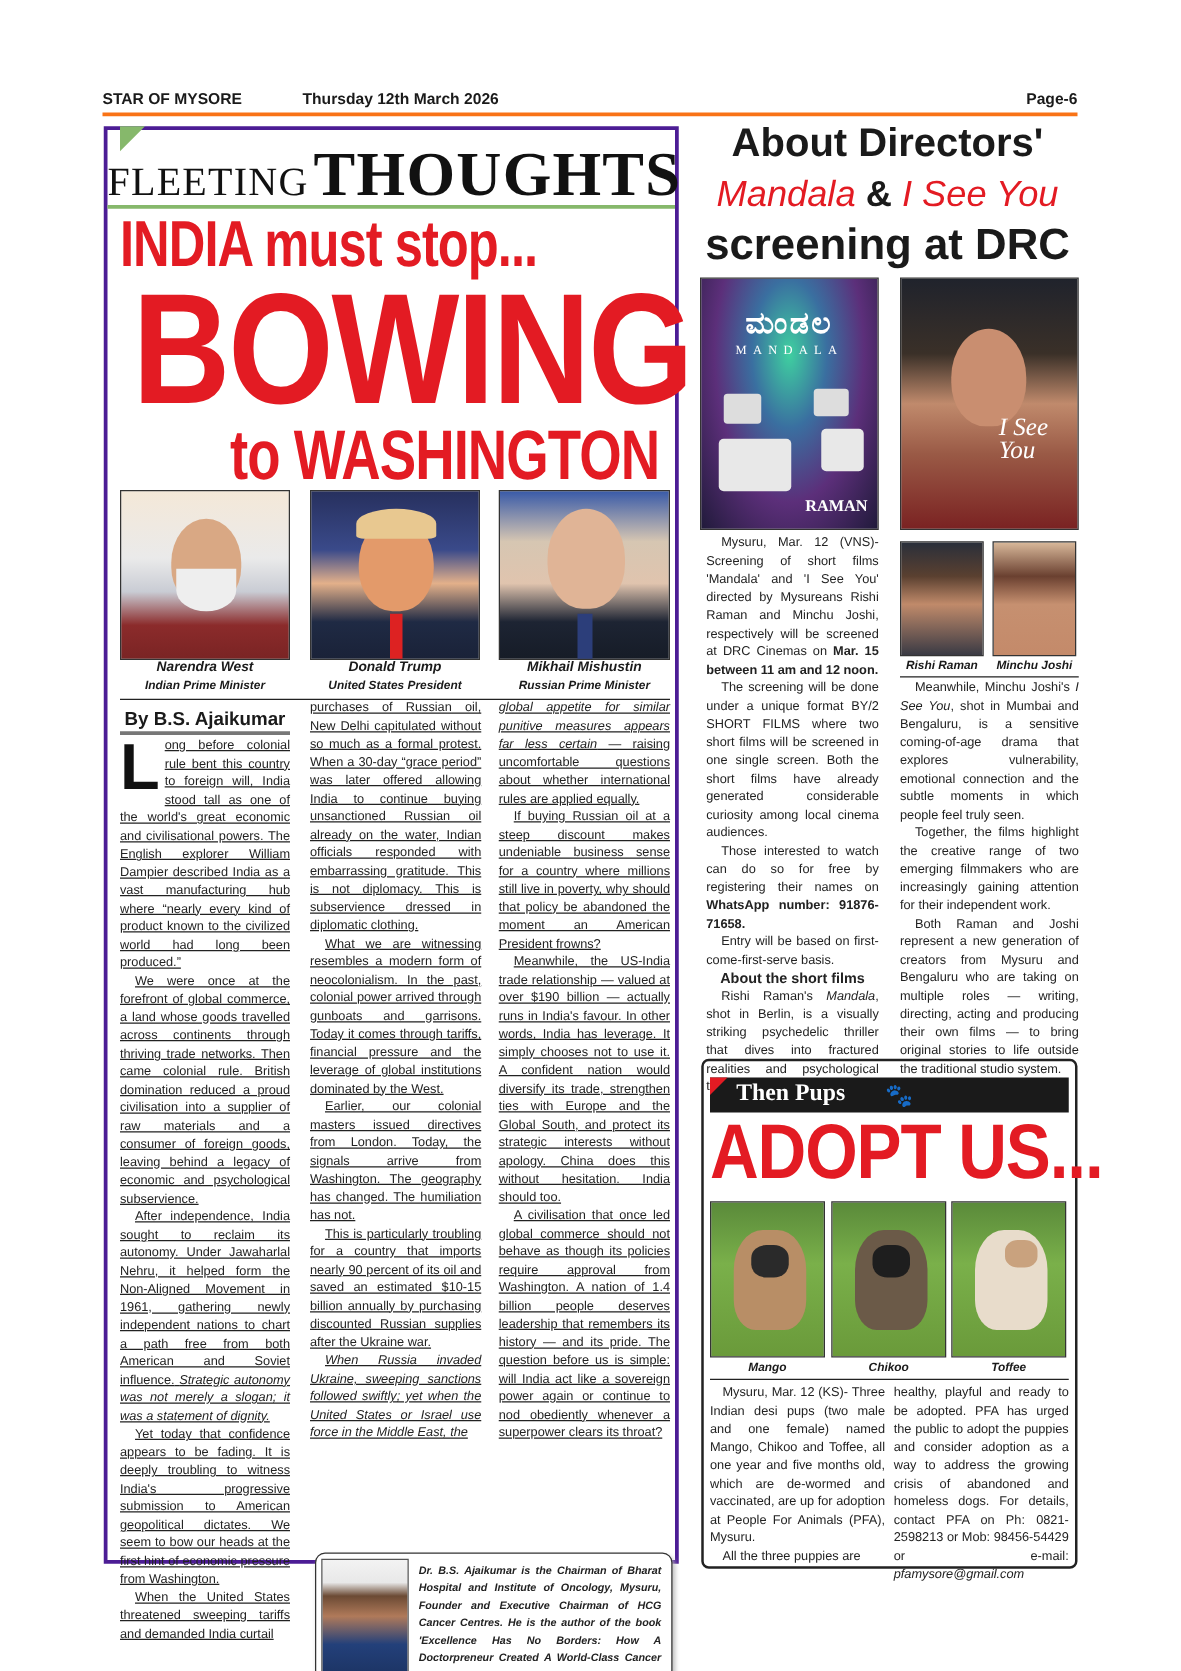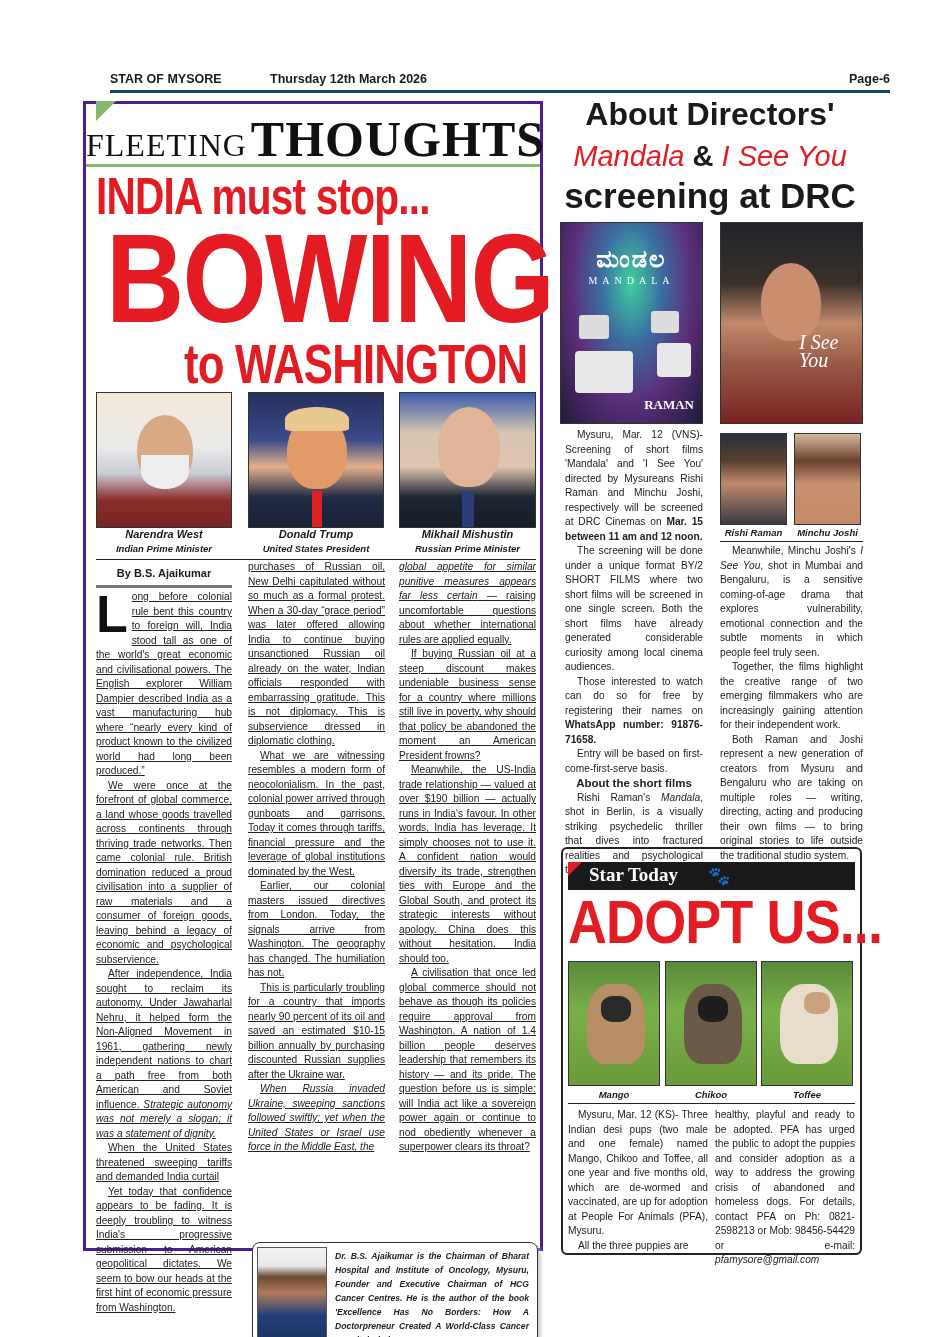--- a/index.html
+++ b/index.html
@@ -1,17 +1,17 @@
 <!DOCTYPE html>
 <html><head>
 <meta charset="utf-8">
 <style>
   html, body { margin:0; padding:0; background:#fff; }
   body { width:945px; height:1337px; position:relative; overflow:hidden; font-family:"Liberation Sans", sans-serif; color:#1a1a1a; }
-  .masthead { position:absolute; left:82px; top:70px; width:780px; height:20px; border-bottom:3px solid #0c4a6e; font-weight:bold; font-size:12.5px;margin-left:28px; }
+  .masthead { position:absolute; left:82px; top:70px; width:780px; height:20px; border-bottom:3px solid #f97316; font-weight:bold; font-size:12.5px; }
   .masthead .paper { position:absolute; left:0; top:2px; }
   .masthead .date { position:absolute; left:160px; top:2px; }
   .masthead .page { position:absolute; right:0; top:2px; }
 
   
   .lbox { position:absolute; left:83px; top:101px; width:460px; height:1150px; border:3px solid #4c1d95; box-sizing:border-box; }
   .lbox .corner { position:absolute; left:10px; top:-3px; width:0; height:0; border-top:20px solid #86b86b; border-right:20px solid transparent; }
   .ft-title { position:absolute; left:0; right:0; top:6px; text-align:center; font-family:"Liberation Serif", serif; color:#111; white-space:nowrap; }
   .ft-title .a { font-size:32px; letter-spacing:1px; }
   .ft-title .b { font-size:50px; font-weight:bold; letter-spacing:1px; }
@@ -26,21 +26,21 @@
   .p-trump { left:162px; top:288px; width:136px; height:136px; background:linear-gradient(180deg,#27305e 0%, #3a4a8a 35%, #e3b08a 55%, #1f2a44 78%, #1a2238 100%); }
   .p-mish { left:313px; top:288px; width:137px; height:136px; background:linear-gradient(180deg,#3a5ba8 0%, #d6c6b2 30%, #e0c4ae 55%, #1d2433 78%, #161c27 100%); }
   .face { position:absolute; border-radius:50% 50% 45% 45%; }
   .cap { position:absolute; text-align:center; font-style:italic; font-weight:bold; }
   .cap .n { font-size:11px; display:block; }
   .cap .t { font-size:9.5px; display:block; margin-top:3px; }
   .c1 { left:10px; top:424px; width:136px; }
   .c2 { left:162px; top:424px; width:136px; }
   .c3 { left:313px; top:424px; width:137px; }
   .caprule { position:absolute; left:10px; width:440px; top:455px; border-top:1.5px solid #222; }
-  .byline { position:absolute; left:10px; top:463px; width:136px; text-align:center; font-weight:bold; font-size:11px; }
+  .byline { position:absolute; left:10px; top:463px; width:136px; text-align:center; font-weight:bold; font-size:15px; }
   .byrule { position:absolute; left:10px; top:481px; width:136px; border-top:3px solid #777; }
 
   .col { position:absolute; font-size:10.2px; line-height:14.5px; text-align:justify; color:#222; }
   .col p { margin:0; text-indent:12px;text-decoration:underline; }
   .col p.noind { text-indent:0; }
   .col1 { left:10px; top:486px; width:136px; }
   .col2 { left:162px; top:456px; width:137px; }
   .col3 { left:313px; top:456px; width:137px; }
   .dropcap { float:left; font-size:52px; line-height:42px; font-weight:bold; margin:3px 4px 0 0; font-family:"Liberation Sans", sans-serif; color:#111; }
   .it { font-style:italic; }
@@ -141,22 +141,22 @@
   </div>
   <div class="caprule"></div>
 
   <div class="byline">By B.S. Ajaikumar</div>
   <div class="byrule"></div>
 
   <div class="col col1">
     <p class="noind"><span class="dropcap">L</span><span>ong before colonial rule bent this country to foreign will, India stood tall as one of the world's great economic and civilisational powers. The English explorer William Dampier described India as a vast manufacturing hub where “nearly every kind of product known to the civilized world had long been produced.”</span></p>
     <p>We were once at the forefront of global commerce, a land whose goods travelled across continents through thriving trade networks. Then came colonial rule. British domination reduced a proud civilisation into a supplier of raw materials and a consumer of foreign goods, leaving behind a legacy of economic and psychological subservience.</p>
     <p><span>After independence, India sought to reclaim its autonomy. Under Jawaharlal Nehru, it helped form the Non-Aligned Movement in 1961, gathering newly independent nations to chart a path free from both American and Soviet influence.</span> <span class="it">Strategic autonomy was not merely a slogan; it was a statement of dignity.</span></p>
+    <p>Yet today that confidence appears to be fading. It is deeply troubling to witness India's progressive submission to American geopolitical dictates. We seem to bow our heads at the first hint of economic pressure from Washington.</p>
     <p>When the United States threatened sweeping tariffs and demanded India curtail</p>
-    <p>Yet today that confidence appears to be fading. It is deeply troubling to witness India's progressive submission to American geopolitical dictates. We seem to bow our heads at the first hint of economic pressure from Washington.</p>
   </div>
 
   <div class="col col2">
     <p class="noind">purchases of Russian oil, New Delhi capitulated without so much as a formal protest. When a 30-day “grace period” was later offered allowing India to continue buying unsanctioned Russian oil already on the water, Indian officials responded with embarrassing gratitude. This is not diplomacy. This is subservience dressed in diplomatic clothing.</p>
     <p>What we are witnessing resembles a modern form of neocolonialism. In the past, colonial power arrived through gunboats and garrisons. Today it comes through tariffs, financial pressure and the leverage of global institutions dominated by the West.</p>
     <p>Earlier, our colonial masters issued directives from London. Today, the signals arrive from Washington. The geography has changed. The humiliation has not.</p>
     <p>This is particularly troubling for a country that imports nearly 90 percent of its oil and saved an estimated $10-15 billion annually by purchasing discounted Russian supplies after the Ukraine war.</p>
     <p class="it">When Russia invaded Ukraine, sweeping sanctions followed swiftly; yet when the United States or Israel use force in the Middle East, the</p>
   </div>
 
@@ -210,21 +210,21 @@
 
 <div class="rcol rcolB">
   <p><span>Meanwhile, Minchu Joshi's </span><span class="it">I See You</span><span>, shot in Mumbai and Bengaluru, is a sensitive coming-of-age drama that explores vulnerability, emotional connection and the subtle moments in which people feel truly seen.</span></p>
   <p>Together, the films highlight the creative range of two emerging filmmakers who are increasingly gaining attention for their independent work.</p>
   <p>Both Raman and Joshi represent a new generation of creators from Mysuru and Bengaluru who are taking on multiple roles — writing, directing, acting and producing their own films — to bring original stories to life outside the traditional studio system.</p>
 </div>
 
 <div class="pups">
   <div class="sp-bar"></div>
   <div class="sp-corner"></div>
-  <div class="sp-title">Star Today</div>
+  <div class="sp-title">Then Pups</div>
   <div class="paw">🐾</div>
   <div class="adopt">ADOPT US...</div>
 
   <div class="pup pup1">
     <div class="dog" style="background:#b88e66;"></div>
     <div style="position:absolute;left:32px;top:34px;width:30px;height:26px;background:#2a2a2a;border-radius:40%;"></div>
   </div>
   <div class="pup pup2">
     <div class="dog" style="background:#6b5a48;"></div>
     <div style="position:absolute;left:32px;top:34px;width:30px;height:26px;background:#1e1e1e;border-radius:40%;"></div>

